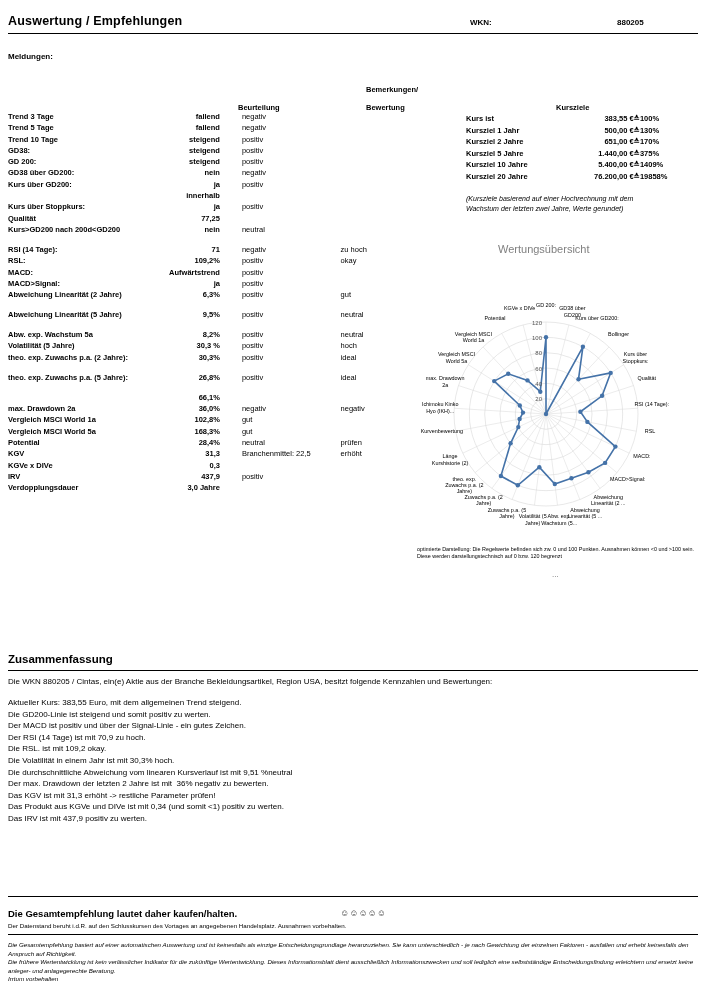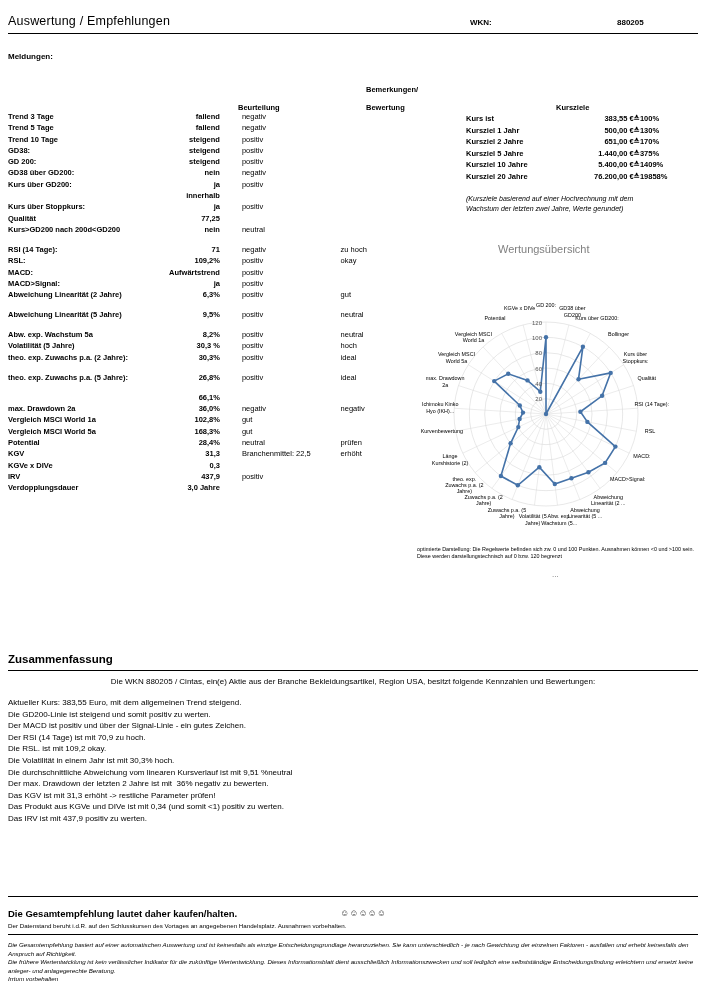--- a/index.html
+++ b/index.html
@@ -20,21 +20,21 @@
     position: relative;
     width: 706px;
     height: 998px;
     padding: 0;
   }
   .hdr-title {
     position: absolute;
     left: 8px;
     top: 14px;
     font-size: 12.5px;
-    font-weight: normal;
+    font-weight: bold;
     letter-spacing: 0.2px;
   }
   .hdr-rule {
     position: absolute;
     left: 8px;
     top: 33px;
     width: 690px;
     height: 1px;
     background: #000;
   }
@@ -182,21 +182,20 @@
     width: 690px;
     height: 1px;
     background: #000;
   }
   .zus-intro {
     position: absolute;
     left: 8px;
     top: 677px;
     width: 690px;
     font-size: 8px;
-    text-align: center;
   }
   .zus-lines {
     position: absolute;
     left: 8px;
     top: 697px;
     width: 690px;
     font-size: 8px;
     line-height: 11.6px;
   }
   .zus-lines div { white-space: pre; }

